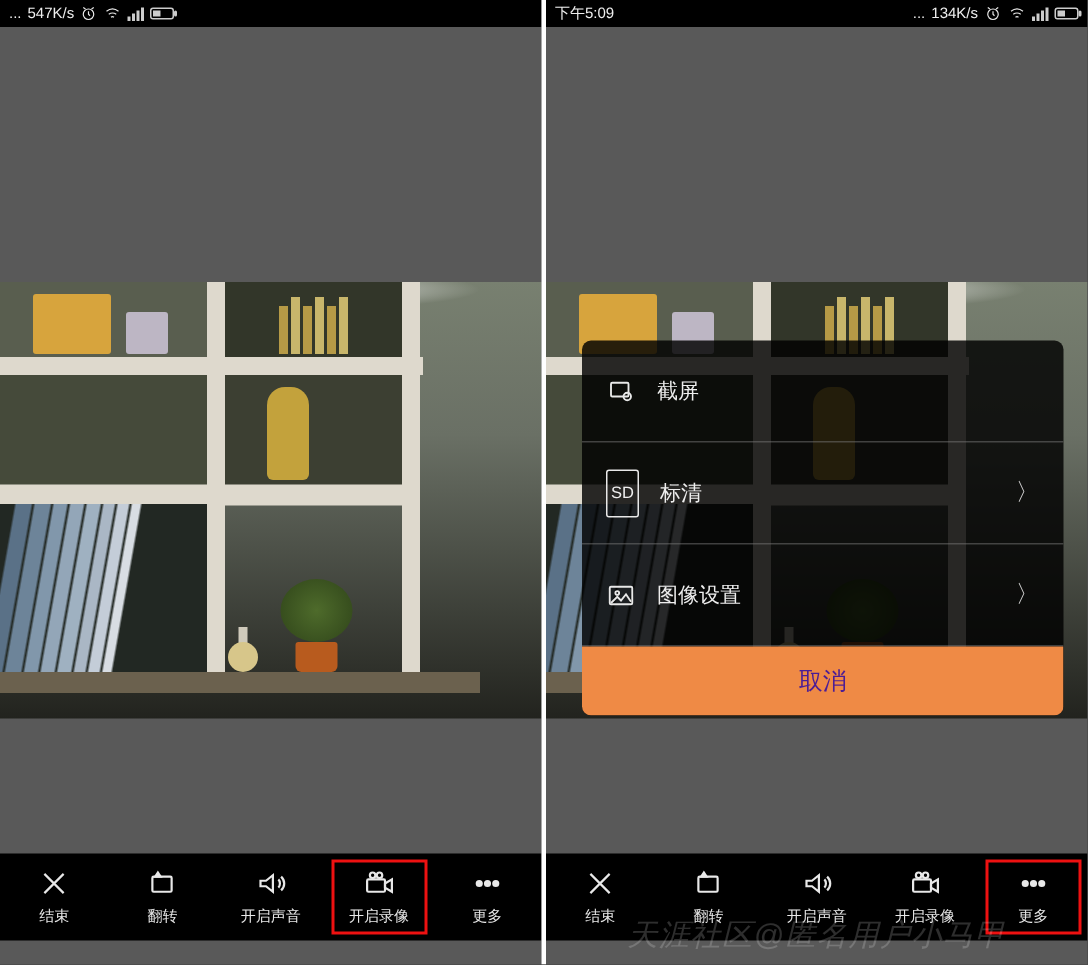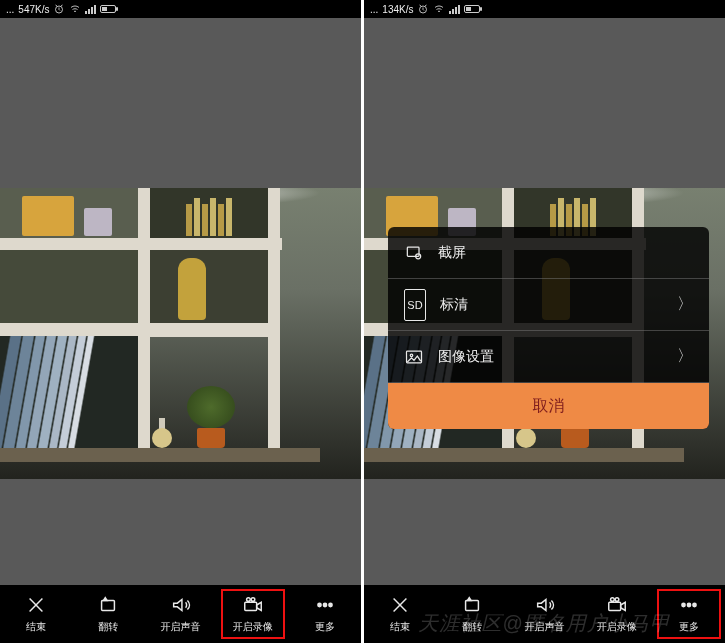--- a/index.html
+++ b/index.html
@@ -100,21 +100,21 @@
   .cell-ml { position:absolute; left:0; top:62px; width:138px; height:76px; background:#454a3a;}
   .plant { position:absolute; left:185px; top:198px; width:52px; height:62px;}
   .plant::before{content:"";position:absolute;left:12px;bottom:0;width:28px;height:20px;background:#b85b1e;border-radius:2px 2px 4px 4px;}
   .plant::after{content:"";position:absolute;left:2px;top:0;width:48px;height:42px;background:radial-gradient(circle,#4e6b2b,#2f4419);border-radius:50%;}
   .flask{position:absolute;left:152px;top:230px;width:20px;height:30px;}
   .flask::before{content:"";position:absolute;left:7px;top:0;width:6px;height:12px;background:#cfcabb;}
   .flask::after{content:"";position:absolute;left:0;bottom:0;width:20px;height:20px;background:#d7c68a;border-radius:50%;}
   
   .toolbar {
     position: absolute;
-    left: 0; bottom: 0;
+    left: 0; bottom: 16px;
     width: 100%; height: 58px;
     background: #000;
     display: flex;
   }
   .tool {
     flex: 1;
     display: flex; flex-direction: column;
     align-items: center; justify-content: center;
     color: #e8e8e8;
     gap: 4px;
@@ -126,21 +126,21 @@
   .icn { width: 22px; height: 22px; stroke: #e8e8e8; stroke-width: 1.6; fill: none; }
   
   .popup {
     position: absolute;
     left: 24px; top: 227px; right: 16px;
     background: rgba(0,0,0,0.82);
     border-radius: 6px;
     overflow: hidden;
   }
   .popup-row {
-    height: 52px;
+    height: 68px;
     display: flex; align-items: center;
     padding: 0 16px;
     color: #eee;
     border-bottom: 1px solid rgba(120,120,120,0.5);
     font-size: 14px;
     gap: 14px;
     text-align: center;
   }
   .popup-row:last-of-type { border-bottom: none; }
   .popup-row .spacer { flex: 1; }
@@ -152,21 +152,21 @@
     width: 22px;
     height: 18px;
     display: flex;
     align-items: center;
     justify-content: center;
     border-radius: 2px;
   }
   .popup-cancel {
     height: 46px;
     background: #ef8a45;
-    color: #7f1d1d;
+    color: #4c1d95;
     display: flex; align-items: center; justify-content: center;
     font-size: 16px;
   }
   .pop-icn { width:20px; height:20px; stroke:#e8e8e8; stroke-width:1.5; fill:none; }
   
   .watermark {
     position: absolute;
     bottom: 6px;
     color: rgba(255,255,255,0.18);
     font-size: 20px;
@@ -268,20 +268,21 @@
         </svg>
       <span class="tool-label">更多</span>
     </div>
   </div>
 </div>
 
 <div class="divider"></div>
 
 <div class="side right">
   <div class="status-bar">
+    <span class="status-left">下午5:09</span>
     <span class="status-right">
       <span>...</span>
       <span>134K/s</span>
       <svg class="icn" style="width:12px;height:12px" viewBox="0 0 24 24">
           <circle cx="12" cy="13" r="7"></circle>
           <path d="M12 9v4l2 2M5 4l3 2M19 4l-3 2"></path>
         </svg>
       <svg class="icn" style="width:12px;height:12px" viewBox="0 0 24 24">
           <path d="M4 9c5-4 11-4 16 0M7 13c3-2 7-2 10 0M10 17c1.3-.9 2.7-.9 4 0"></path>
         </svg>

